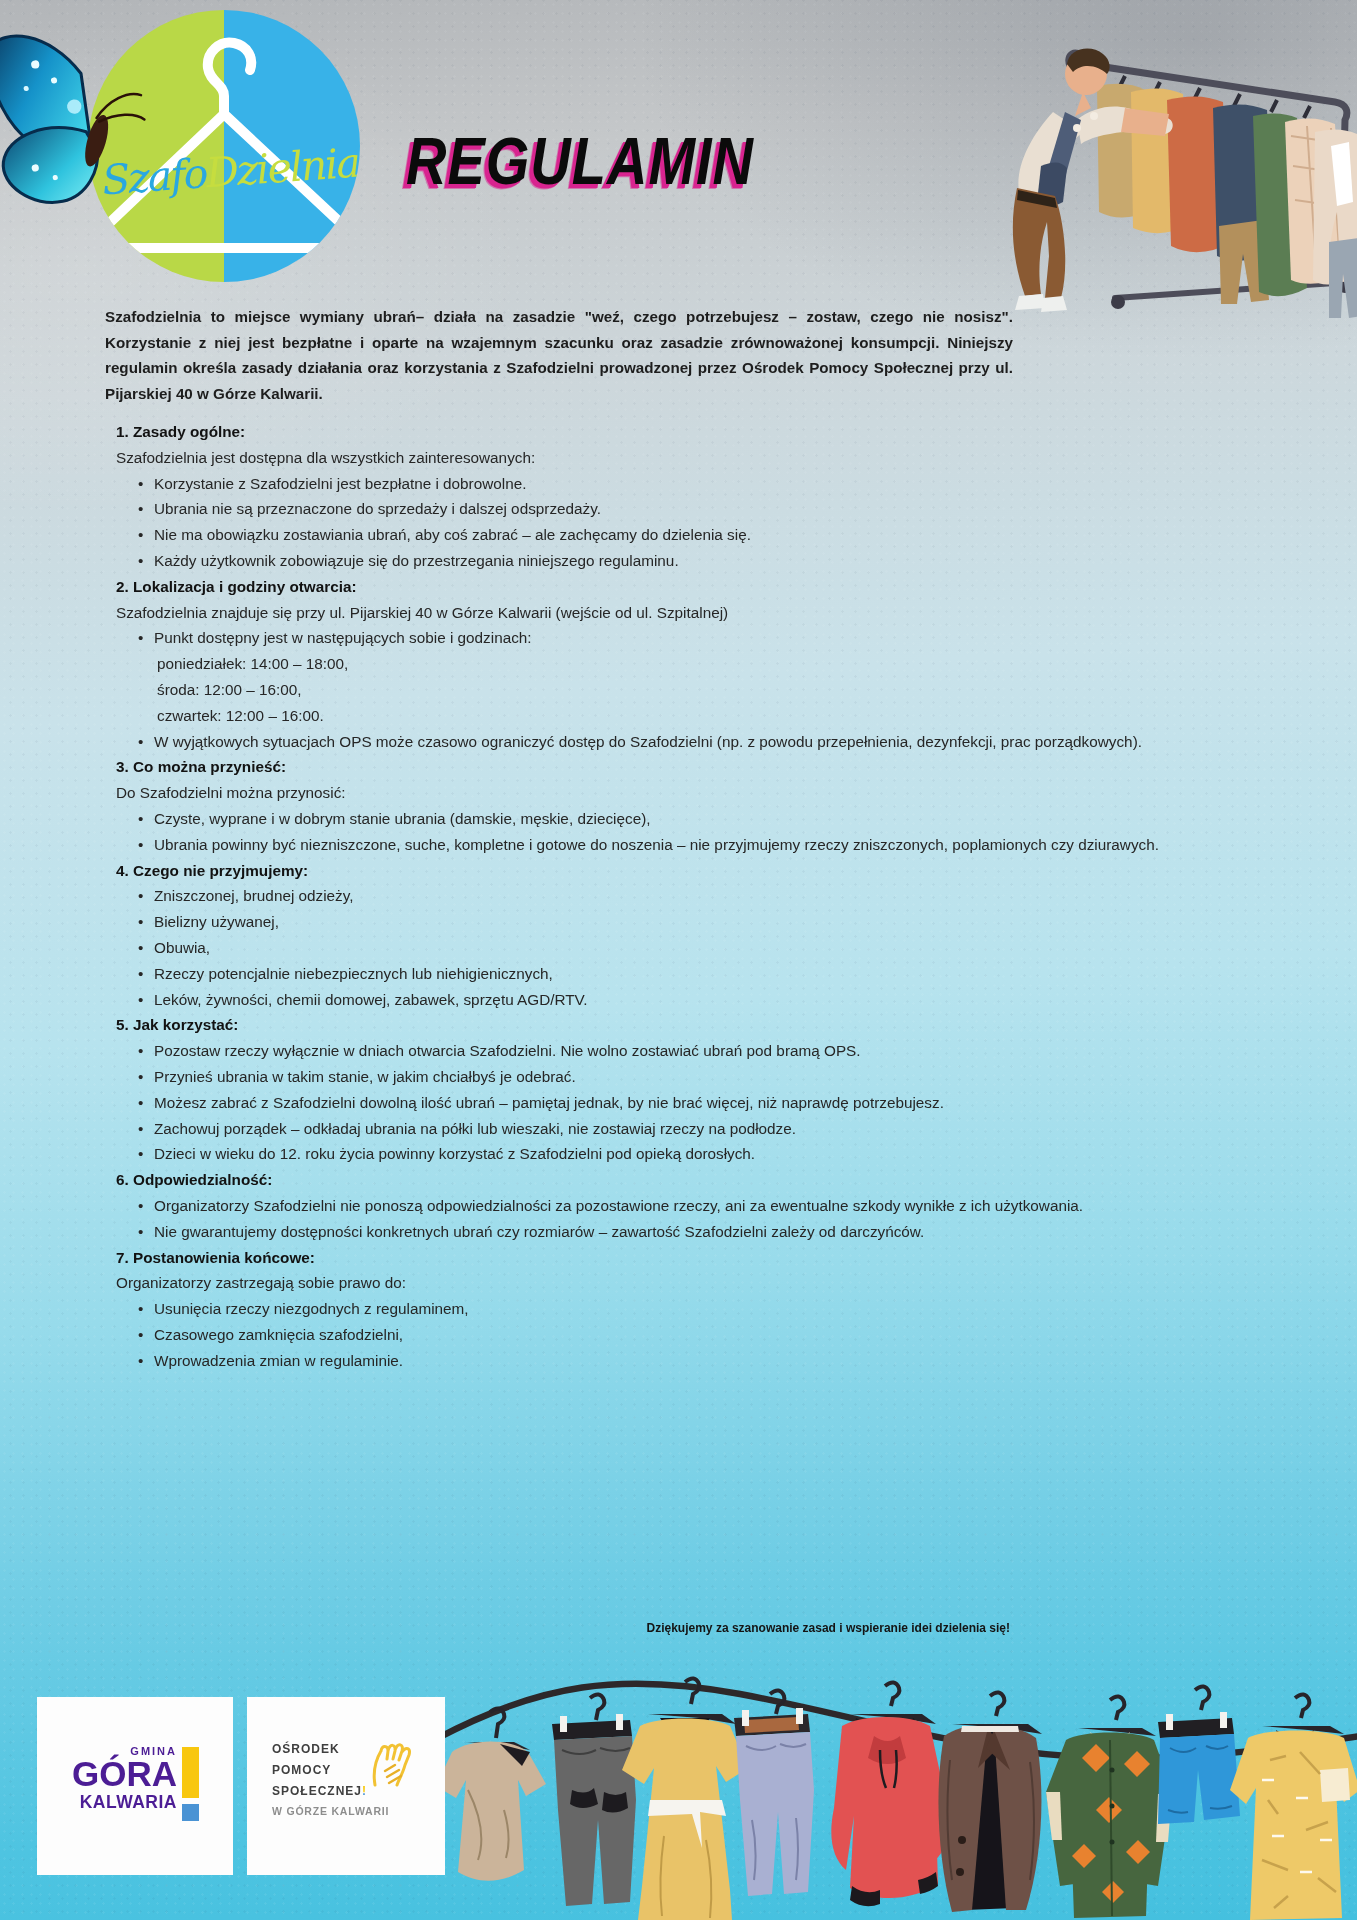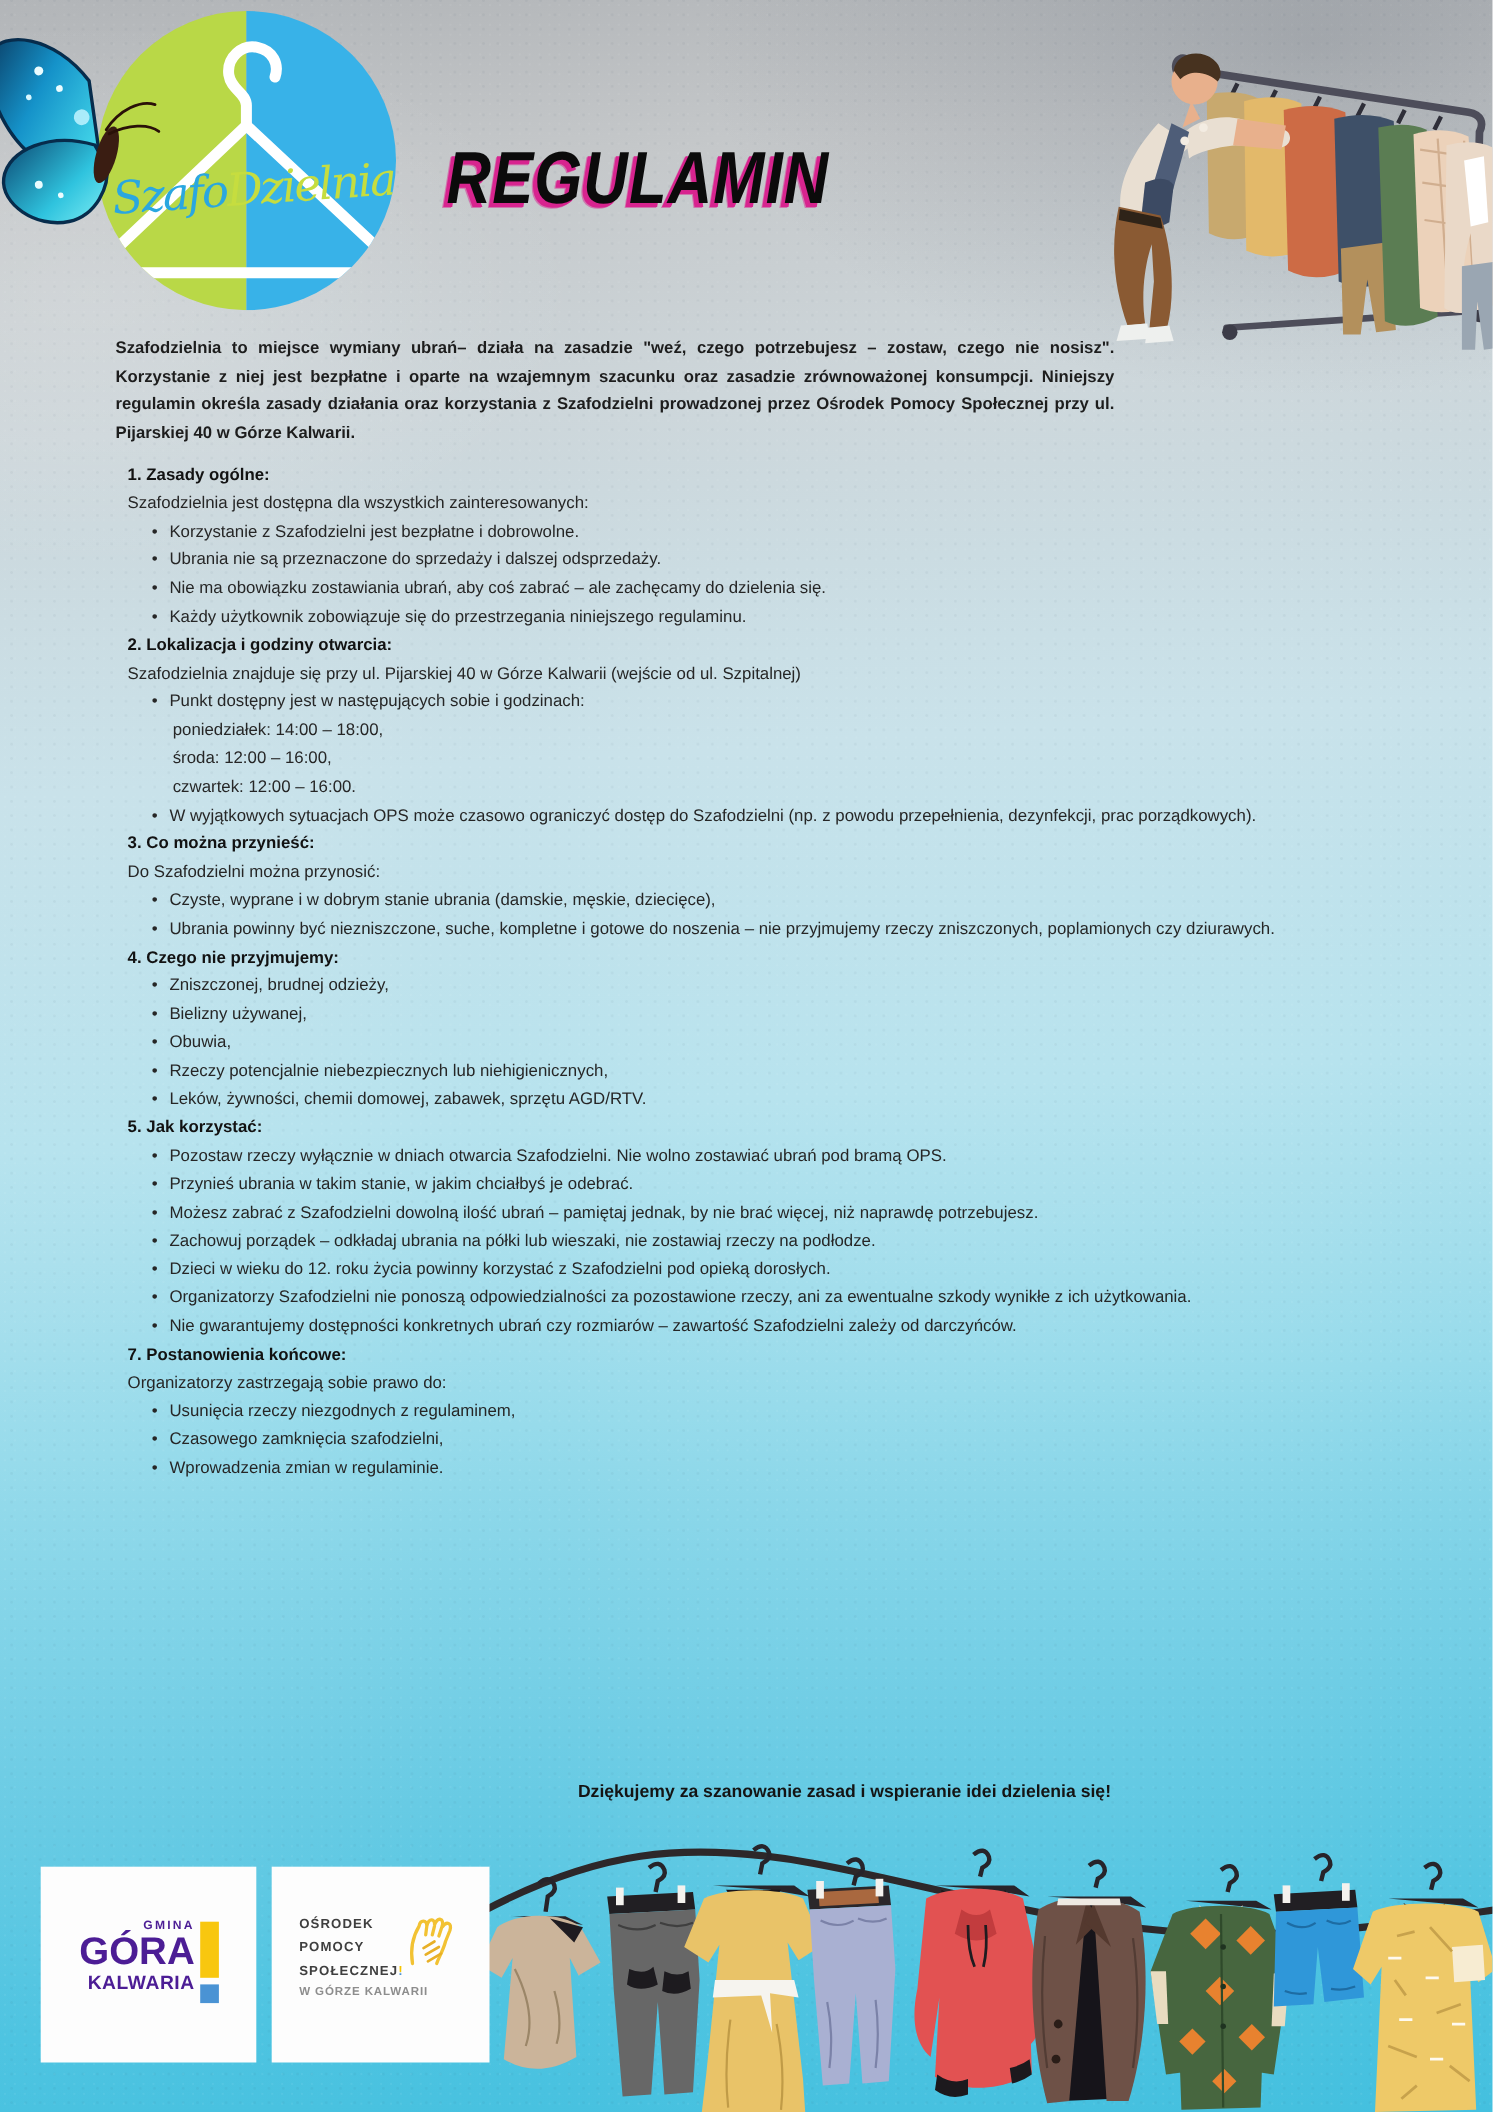--- a/index.html
+++ b/index.html
@@ -41,21 +41,21 @@
   .intro{position:absolute;left:105px;top:304px;width:908px;margin:0;
     font-size:15.2px;font-weight:bold;line-height:25.6px;color:#1d1d1d;text-align:justify;}
   .content{position:absolute;left:116px;top:419px;width:1080px;
     font-size:15.3px;line-height:25.8px;color:#262626;}
   .sec-heading{font-weight:bold;color:#121212;}
   .lead{}
   .bullet{position:relative;padding-left:38px;}
   .bullet::before{content:"•";position:absolute;left:22px;top:0;color:#262626;}
   .subline{padding-left:41px;}
 
-  .thanks{position:absolute;right:347px;top:1621px;font-size:16px;font-weight:bold;color:#141414;white-space:nowrap;z-index:5;}
+  .thanks{position:absolute;right:347px;top:1621px;font-size:12px;font-weight:bold;color:#141414;white-space:nowrap;z-index:5;}
 
   
   .card{position:absolute;top:1697px;width:196px;height:178px;background:#fdfdfd;z-index:4;}
   .card.gmina{left:37px;}
   .card.ops{left:247px;width:198px;}
   .gmina-inner{position:absolute;left:22px;top:48px;width:152px;}
   .gmina-text{display:inline-block;text-align:right;vertical-align:top;width:118px;color:#4c1d95;}
   .gmina-small{font-size:11px;font-weight:bold;letter-spacing:2px;}
   .gmina-big{font-size:35px;font-weight:900;letter-spacing:0;line-height:34px;}
   .gmina-bottom{font-size:17.5px;font-weight:900;letter-spacing:.5px;line-height:22px;}
@@ -182,20 +182,21 @@
       <div class="bullet">Bielizny używanej,</div>
       <div class="bullet">Obuwia,</div>
       <div class="bullet">Rzeczy potencjalnie niebezpiecznych lub niehigienicznych,</div>
       <div class="bullet">Leków, żywności, chemii domowej, zabawek, sprzętu AGD/RTV.</div>
       <div class="sec-heading">5. Jak korzystać:</div>
       <div class="bullet">Pozostaw rzeczy wyłącznie w dniach otwarcia Szafodzielni. Nie wolno zostawiać ubrań pod bramą OPS.</div>
       <div class="bullet">Przynieś ubrania w takim stanie, w jakim chciałbyś je odebrać.</div>
       <div class="bullet">Możesz zabrać z Szafodzielni dowolną ilość ubrań – pamiętaj jednak, by nie brać więcej, niż naprawdę potrzebujesz.</div>
       <div class="bullet">Zachowuj porządek – odkładaj ubrania na półki lub wieszaki, nie zostawiaj rzeczy na podłodze.</div>
       <div class="bullet">Dzieci w wieku do 12. roku życia powinny korzystać z Szafodzielni pod opieką dorosłych.</div>
+      <div class="sec-heading">6. Odpowiedzialność:</div>
       <div class="bullet">Organizatorzy Szafodzielni nie ponoszą odpowiedzialności za pozostawione rzeczy, ani za ewentualne szkody wynikłe z ich użytkowania.</div>
       <div class="bullet">Nie gwarantujemy dostępności konkretnych ubrań czy rozmiarów – zawartość Szafodzielni zależy od darczyńców.</div>
       <div class="sec-heading">7. Postanowienia końcowe:</div>
       <div class="lead">Organizatorzy zastrzegają sobie prawo do:</div>
       <div class="bullet">Usunięcia rzeczy niezgodnych z regulaminem,</div>
       <div class="bullet">Czasowego zamknięcia szafodzielni,</div>
       <div class="bullet">Wprowadzenia zmian w regulaminie.</div>
     </div>
 
   <div class="thanks">Dziękujemy za szanowanie zasad i wspieranie idei dzielenia się!</div>

